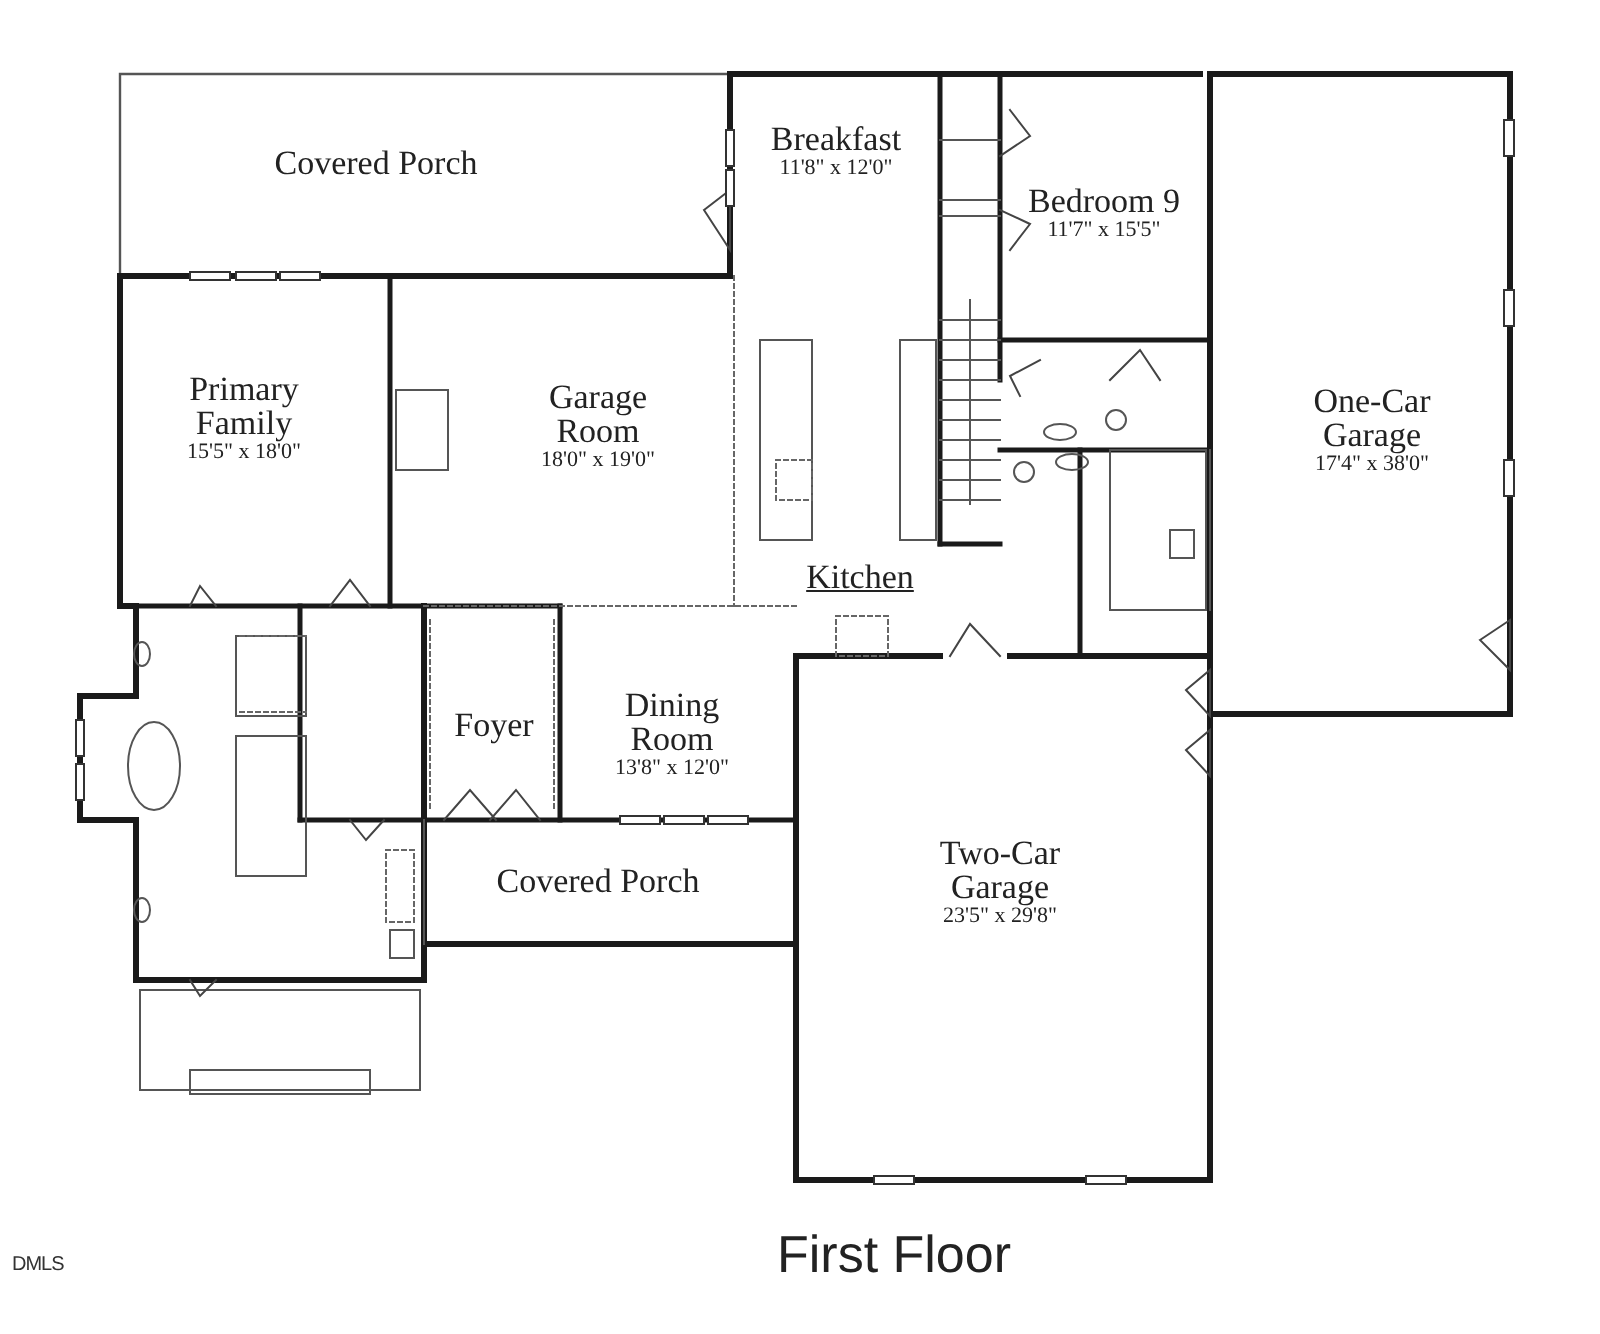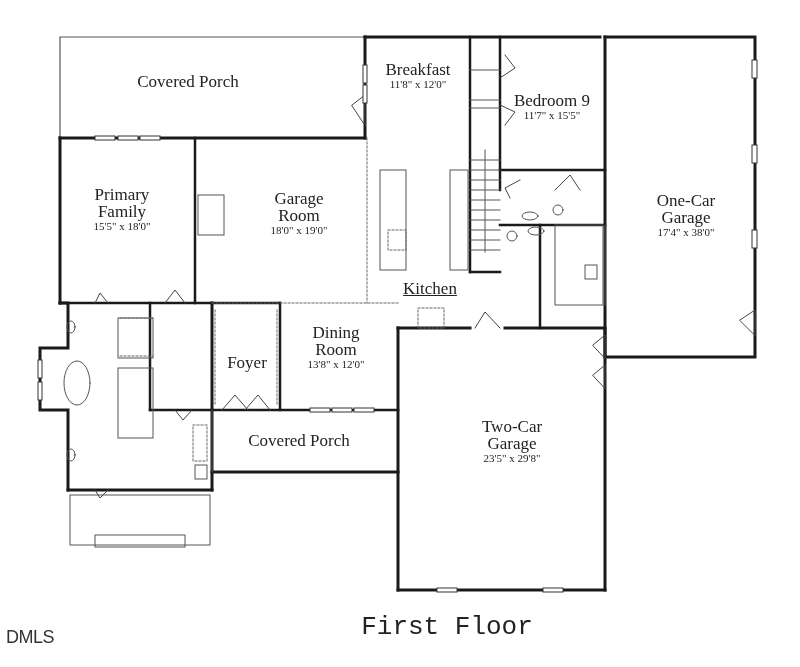--- a/index.html
+++ b/index.html
@@ -1,22 +1,22 @@
 <!DOCTYPE html>
 <html><head>
   <meta charset="utf-8">
   <style>
     html, body { margin: 0; padding: 0; background: #ffffff; }
     body { width: 800px; height: 667px; position: relative; overflow: hidden; font-family: "DejaVu Serif", serif; color: #222; }
     #plan { position: absolute; left: 0; top: 0; width: 800px; height: 667px; }
     .lbl { position: absolute; text-align: center; font-family: "Liberation Serif", "DejaVu Serif", serif; color: #222; line-height: 1; white-space: nowrap; transform: translateX(-50%); }
     .name { font-size: 17px; display: block; }
     .dim { font-size: 11px; display: block; margin-top: 1px; }
-    .title { position: absolute; left: 447px; top: 612px; transform: translateX(-50%); font-family: Liberation Mono, monospace; font-size: 26px; color: #222; }
-    .mls { position: absolute; left: 6px; top: 627px; font-family: "Liberation Sans", sans-serif; font-size: 18px; color: #333; letter-spacing: -0.5px; }
+    .title { position: absolute; left: 447px; top: 612px; transform: translateX(-50%); font-family: Liberation Sans, sans-serif; font-size: 26px; color: #222; }
+    .mls { position: absolute; left: 6px; top: 627px; font-family: "Liberation Sans", sans-serif; font-size: 10px; color: #333; letter-spacing: -0.5px; }
   </style>
 </head>
 <body>
 
 <svg id="plan" viewBox="0 0 800 667" xmlns="http://www.w3.org/2000/svg">
   <g fill="none" stroke="#1a1a1a" stroke-linecap="square">
 
     <g stroke="#555" stroke-width="1.2">
       <polyline points="365,37 60,37 60,138"></polyline>
     </g>
@@ -166,28 +166,28 @@
   <span class="name">One-Car</span>
   <span class="name">Garage</span>
   <span class="dim">17'4" x 38'0"</span>
 </div>
 <div class="lbl" style="left:430px; top:280px;text-decoration:underline;">
   <span class="name">Kitchen</span>
 </div>
 <div class="lbl" style="left:247px; top:354px;font-family:Liberation Serif, serif;">
   <span class="name">Foyer</span>
 </div>
-<div class="lbl" style="left:336px; top:324px;">
+<div class="lbl" style="left:336px; top:344px;">
   <span class="name">Dining</span>
   <span class="name">Room</span>
   <span class="dim">13'8" x 12'0"</span>
 </div>
 <div class="lbl" style="left:299px; top:432px;">
   <span class="name">Covered Porch</span>
 </div>
-<div class="lbl" style="left:500px; top:418px;margin-left:12px;">
+<div class="lbl" style="left:500px; top:418px;">
   <span class="name">Two-Car</span>
   <span class="name">Garage</span>
   <span class="dim">23'5" x 29'8"</span>
 </div>
 
 <div class="title">First Floor</div>
 <div class="mls">DMLS</div>
 
 </body></html>

